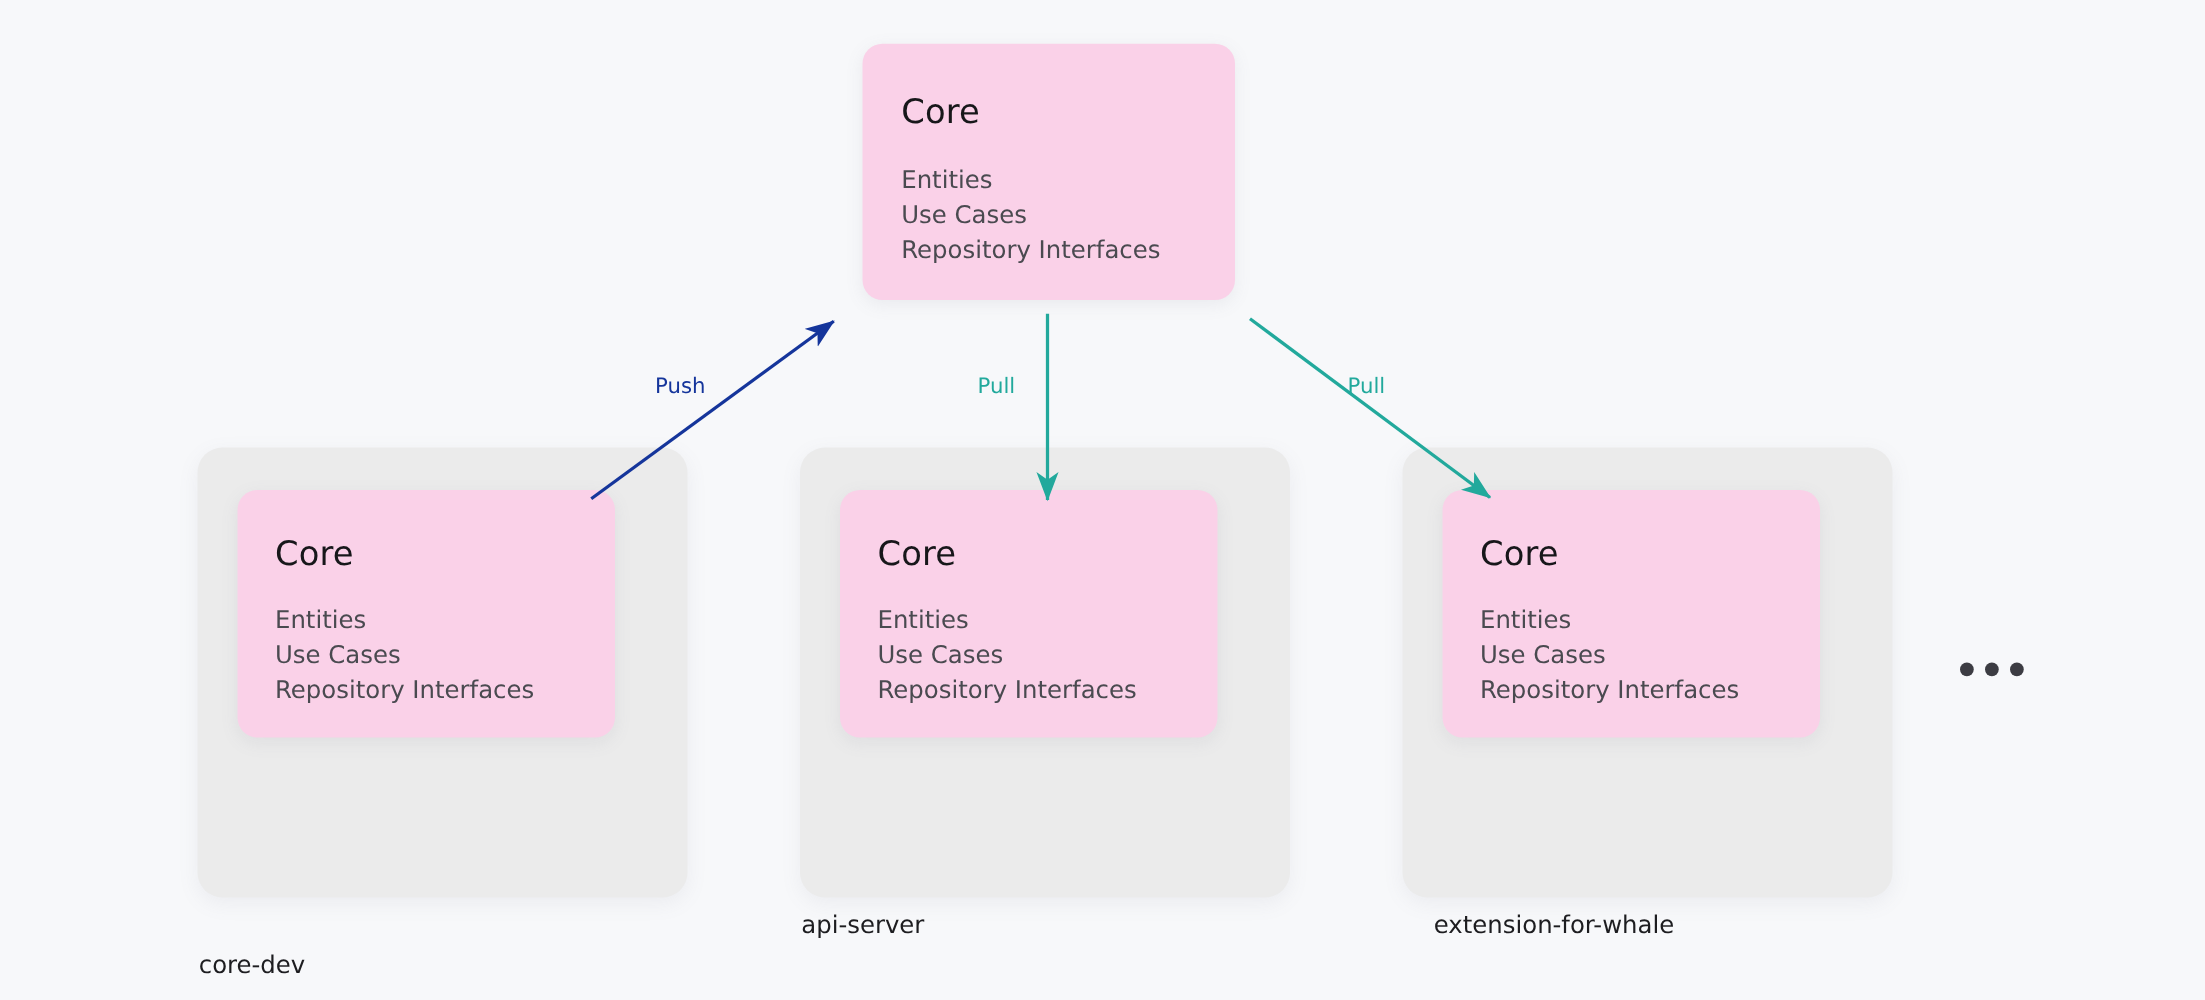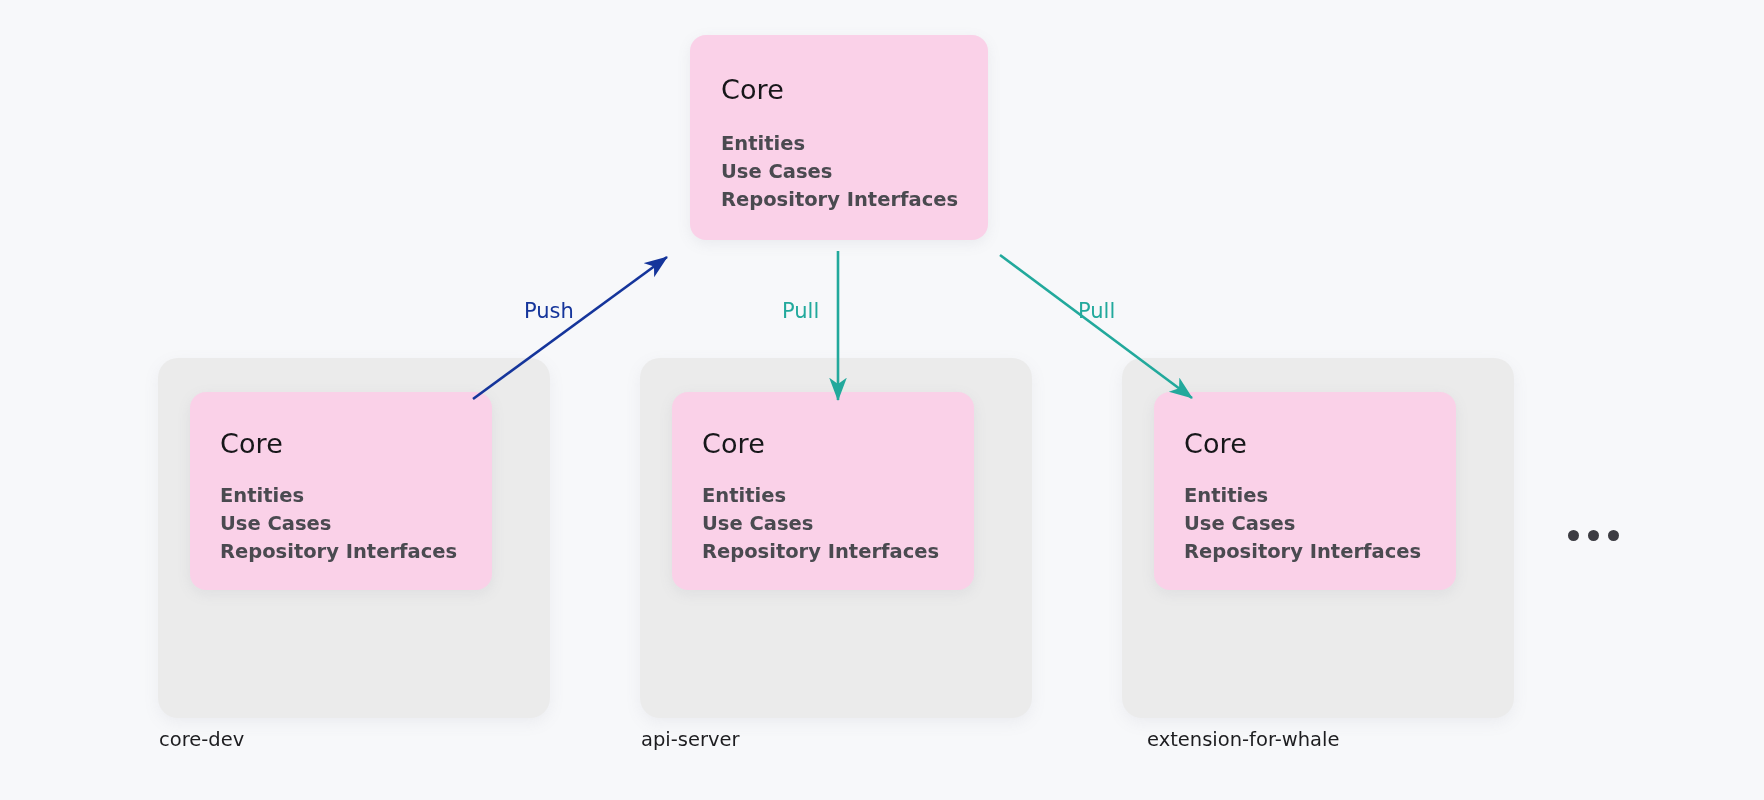--- a/index.html
+++ b/index.html
@@ -37,21 +37,21 @@
     margin: 0;
     white-space: nowrap;
   }
   .core-list {
     margin: 0;
     padding: 0;
     list-style: none;
   }
   .core-list li {
     font-size: 19.5px;
-    font-weight: 700;
+    font-weight: 400;
     color: #4a4a50;
     line-height: 28px;
     white-space: nowrap;
   }
 
   
   #top-core {
     left: 690px;
     top: 35px;
     width: 298px;
@@ -98,36 +98,36 @@
   #repo-1 { left: 640px; }
   #repo-2 { left: 1122px; }
 
   .repo-label {
     position: absolute;
     top: 728px;
     font-size: 19.5px;
     color: #1d1d20;
     white-space: nowrap;
   }
-  #label-0 { left: 159px; }
+  #label-0 { left: 159px; margin-top: 32px; }
   #label-1 { left: 641px; text-align: right; }
   #label-2 { left: 1147px; }
 
   
   #arrows {
     position: absolute;
     left: 0;
     top: 0;
     width: 1764px;
     height: 800px;
     pointer-events: none;
   }
   .arrow-label {
     position: absolute;
-    font-size: 21px;
+    font-size: 17px;
     white-space: nowrap;
   }
   #lbl-push {
     left: 524px;
     top: 299px;
     color: #15359b;
   }
   #lbl-pull-1 {
     left: 782px;
     top: 299px;

